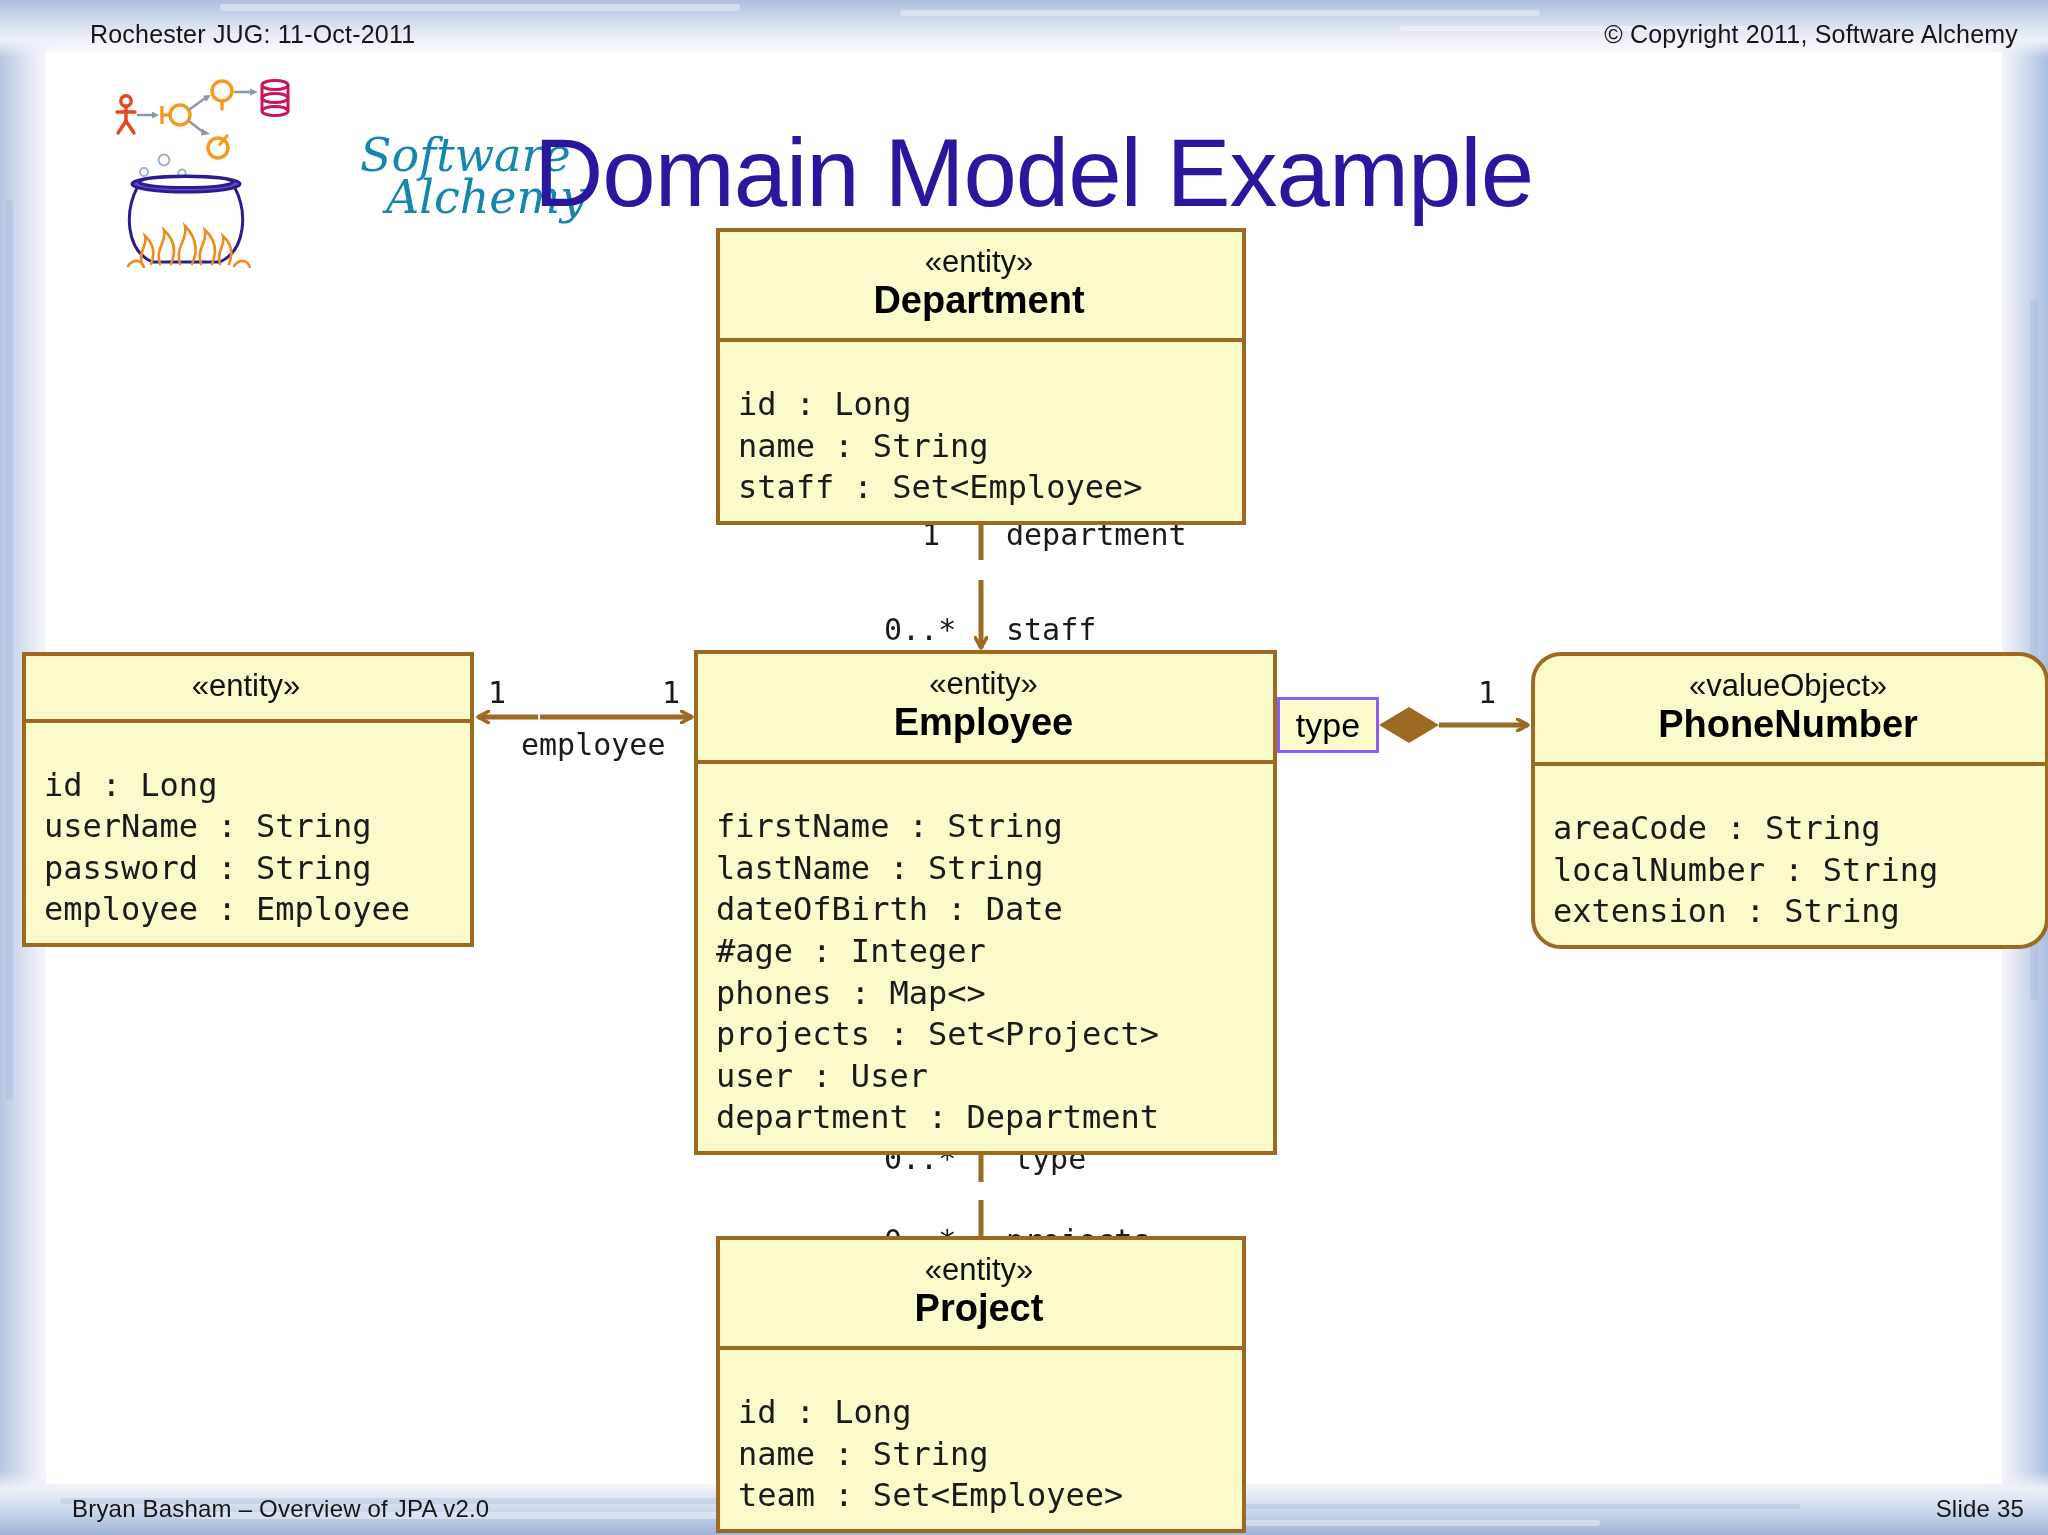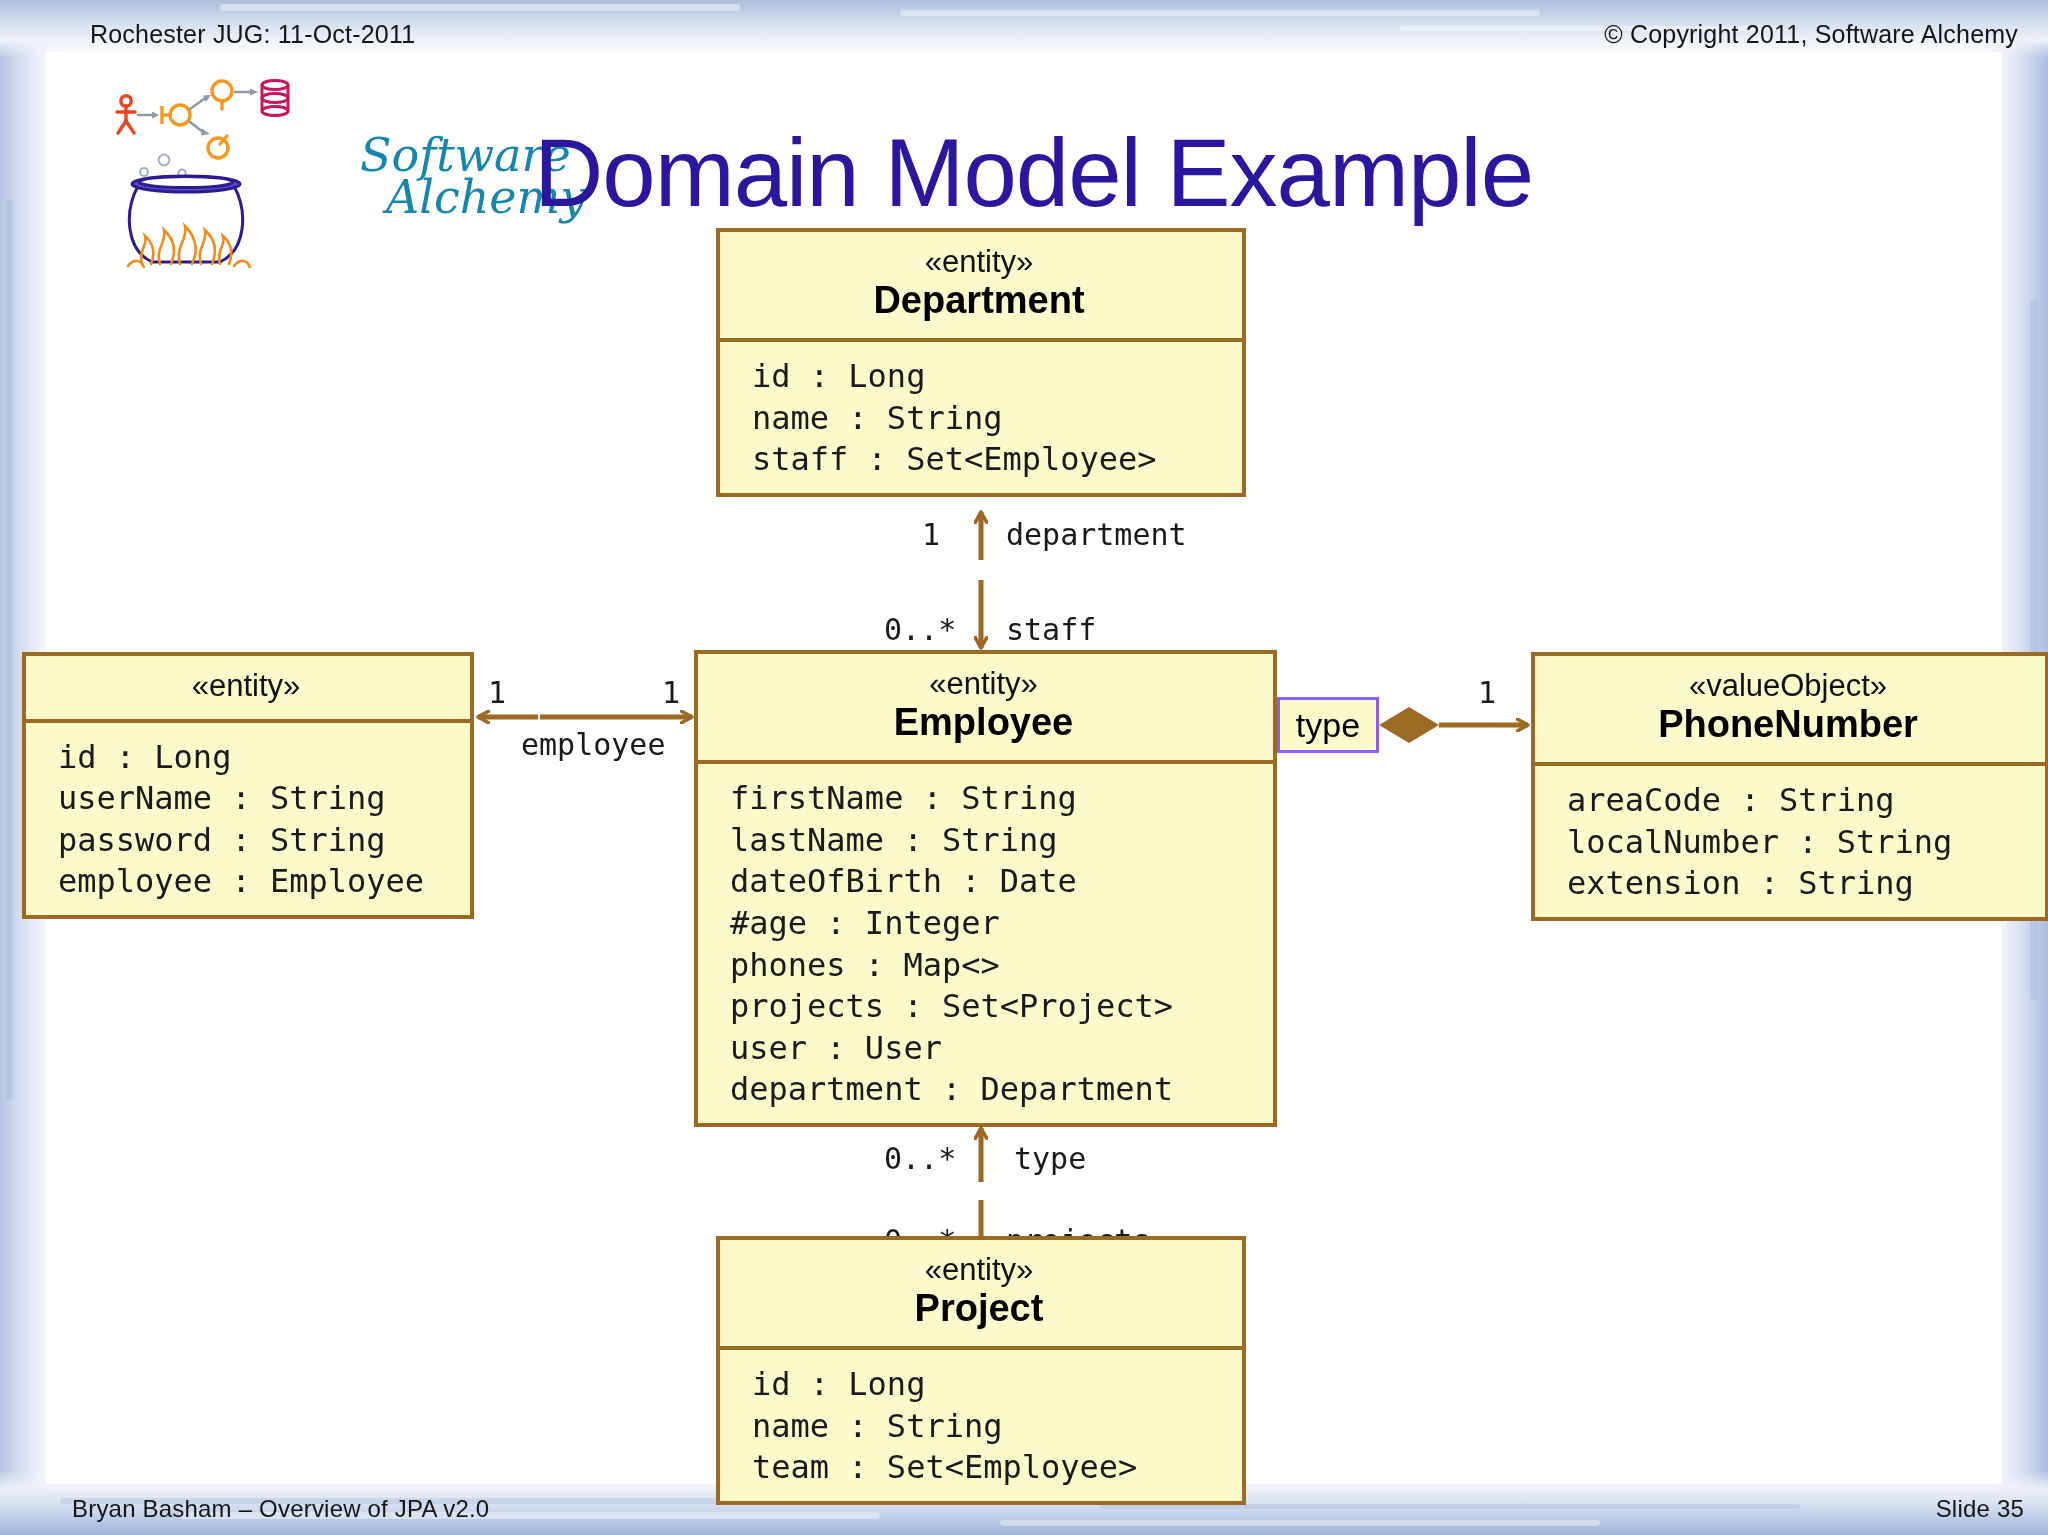--- a/index.html
+++ b/index.html
@@ -107,32 +107,33 @@
     color: #111;
     line-height: 1.05;
   }
   .uml .cname {
     font-size: 38px;
     font-weight: bold;
     color: #000;
     line-height: 1.15;
   }
   .uml .attrs {
-    padding: 14px 14px 12px 32px;
+    padding: 14px 14px 12px 18px;
     font-family: "DejaVu Sans Mono", "Liberation Mono", monospace;
     font-size: 32px;
     line-height: 1.30;
     color: #1a1a1a;
     white-space: nowrap;
+    margin-top: 28px;
   }
 
   #box-department { left: 716px;  top: 228px;  width: 530px; }
   #box-user       { left: 22px;   top: 652px;  width: 452px; }
   #box-employee   { left: 694px;  top: 650px;  width: 583px; }
-  #box-phone      { left: 1531px; top: 652px;  width: 518px; }
+  #box-phone      { left: 1531px; top: 652px;  width: 518px; border-radius: 30px; }
   #box-project    { left: 716px;  top: 1236px; width: 530px; }
 
   
   #qualifier-type {
     position: absolute;
     left: 1277px; top: 697px;
     width: 102px; height: 56px;
     background: #fbfacb;
     border: 3px solid #8b5cf6;
     box-sizing: border-box;

